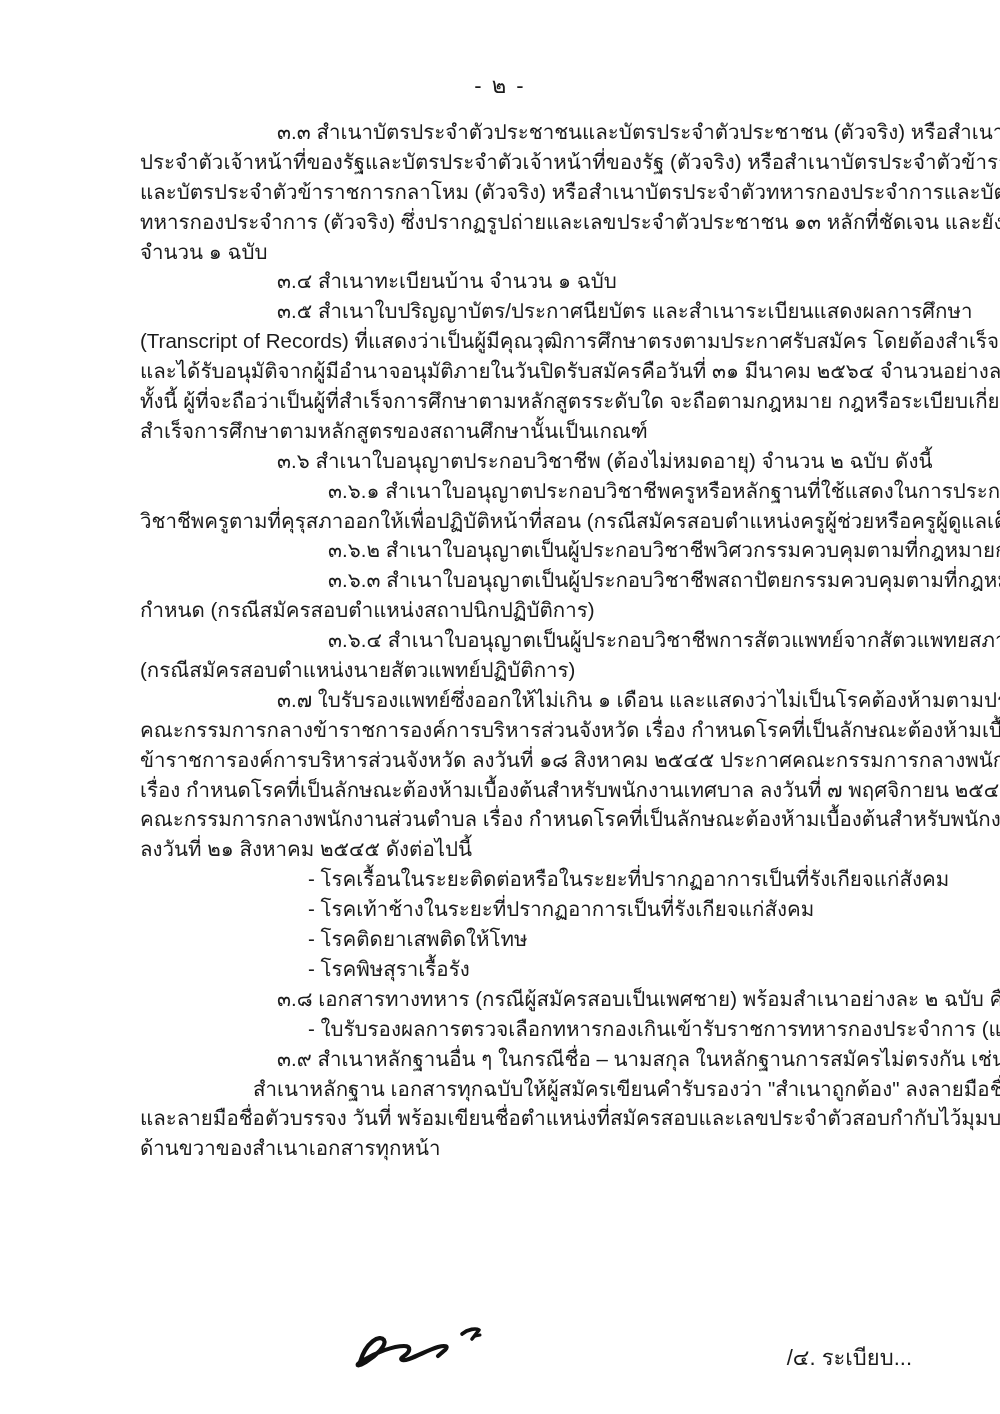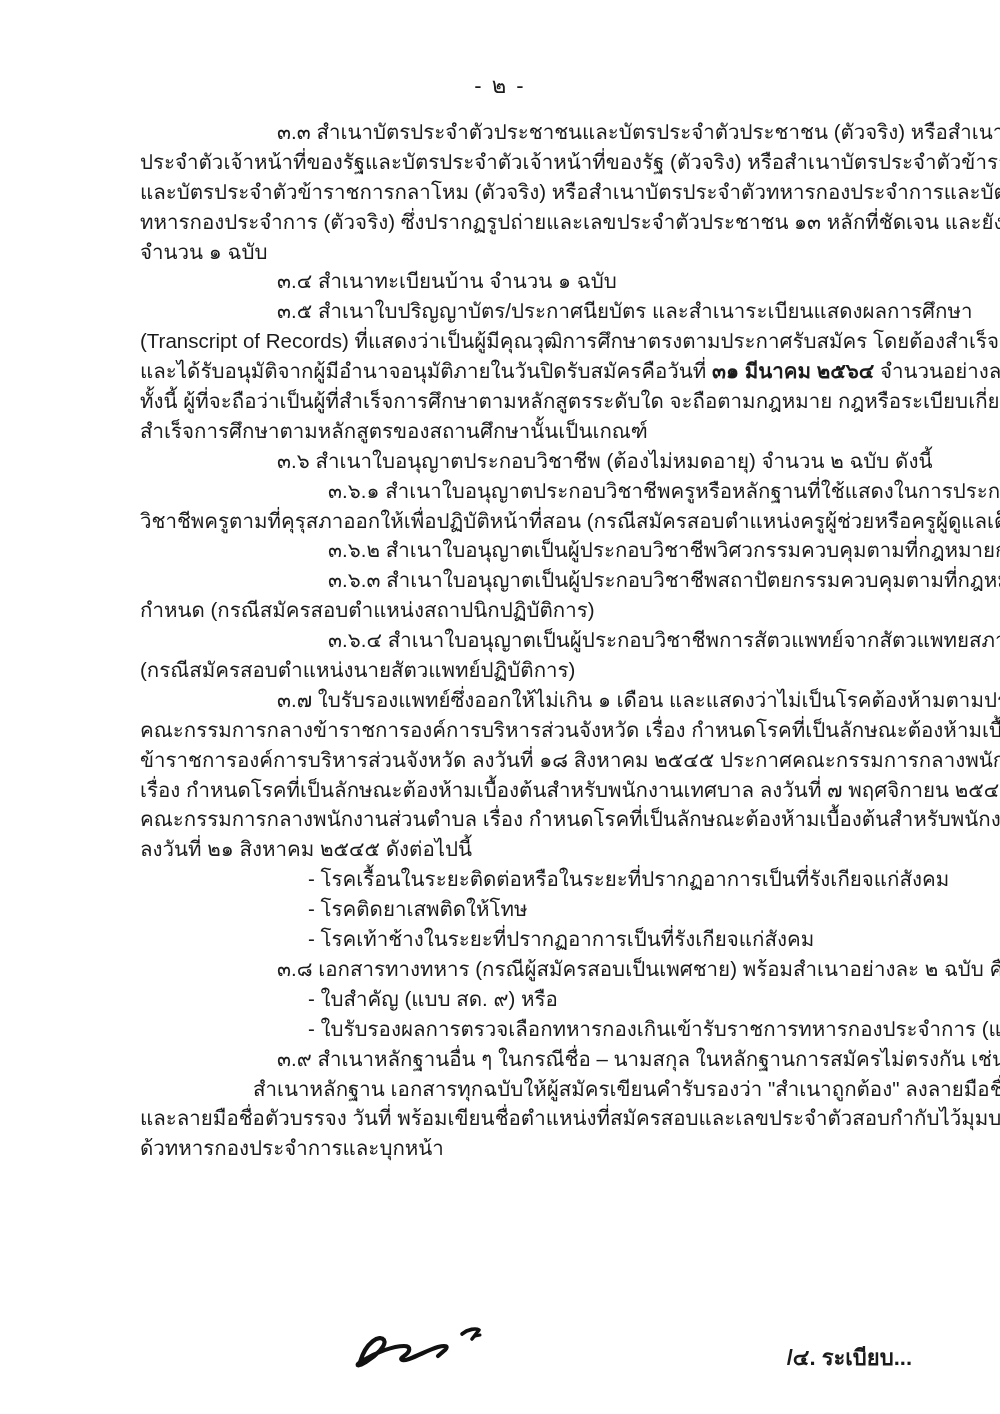--- a/index.html
+++ b/index.html
@@ -36,35 +36,34 @@
   }
   .line {
     white-space: nowrap;
     height: 29.9px;
   }
   .ind-none { margin-left: 0; }
   .ind-p1   { margin-left: 137px; }  
   .ind-sub  { margin-left: 188px; }  
   .ind-dash { margin-left: 168px; }  
   .ind-p2   { margin-left: 113px; }  
-  .bold { font-weight: bold; margin-top: 40px; }
+  .bold { font-weight: normal; margin-top: 40px; }
   .signature {
     position: absolute;
     top: 1320px;
     left: 346px;
     width: 145px;
     height: 56px;
   }
   .continuation {
     position: absolute;
     top: 1340px;
     right: 88px;
     font-size: 22px;
     text-align: center;
-    font-weight: bold;
   }
 </style>
 </head>
 <body>
 
 <div class="page">
 
   <div class="page-number">- ๒ -</div>
 
   <div class="doc-body" id="doc-body">
@@ -87,29 +86,29 @@
       <div class="line ind-none">กำหนด (กรณีสมัครสอบตำแหน่งสถาปนิกปฏิบัติการ)</div>
       <div class="line ind-sub">๓.๖.๔ สำเนาใบอนุญาตเป็นผู้ประกอบวิชาชีพการสัตวแพทย์จากสัตวแพทยสภา</div>
       <div class="line ind-none">(กรณีสมัครสอบตำแหน่งนายสัตวแพทย์ปฏิบัติการ)</div>
       <div class="line ind-p1">๓.๗ ใบรับรองแพทย์ซึ่งออกให้ไม่เกิน ๑ เดือน และแสดงว่าไม่เป็นโรคต้องห้ามตามประกาศ</div>
       <div class="line ind-none">คณะกรรมการกลางข้าราชการองค์การบริหารส่วนจังหวัด เรื่อง กำหนดโรคที่เป็นลักษณะต้องห้ามเบื้องต้นสำหรับ</div>
       <div class="line ind-none">ข้าราชการองค์การบริหารส่วนจังหวัด ลงวันที่ ๑๘ สิงหาคม ๒๕๔๕ ประกาศคณะกรรมการกลางพนักงานเทศบาล</div>
       <div class="line ind-none">เรื่อง กำหนดโรคที่เป็นลักษณะต้องห้ามเบื้องต้นสำหรับพนักงานเทศบาล ลงวันที่ ๗ พฤศจิกายน ๒๕๔๕ ประกาศ</div>
       <div class="line ind-none">คณะกรรมการกลางพนักงานส่วนตำบล เรื่อง กำหนดโรคที่เป็นลักษณะต้องห้ามเบื้องต้นสำหรับพนักงานส่วนตำบล</div>
       <div class="line ind-none">ลงวันที่ ๒๑ สิงหาคม ๒๕๔๕ ดังต่อไปนี้</div>
       <div class="line ind-dash">- โรคเรื้อนในระยะติดต่อหรือในระยะที่ปรากฏอาการเป็นที่รังเกียจแก่สังคม</div>
+      <div class="line ind-dash">- โรคเท้าช้างในระยะที่ปรากฏอาการเป็นที่รังเกียจแก่สังคม</div>
       <div class="line ind-dash">- โรคติดยาเสพติดให้โทษ</div>
-      <div class="line ind-dash">- โรคเท้าช้างในระยะที่ปรากฏอาการเป็นที่รังเกียจแก่สังคม</div>
+      <div class="line ind-dash">- โรคพิษสุราเรื้อรัง</div>
       <div class="line ind-p1">๓.๘ เอกสารทางทหาร (กรณีผู้สมัครสอบเป็นเพศชาย) พร้อมสำเนาอย่างละ ๒ ฉบับ คือ</div>
-      <div class="line ind-dash">- ใบสำคัญ (แบบ สด. ๙) หรือ</div>
       <div class="line ind-dash">- ใบรับรองผลการตรวจเลือกทหารกองเกินเข้ารับราชการทหารกองประจำการ (แบบ สด. ๔๓)</div>
       <div class="line ind-p1">๓.๙ สำเนาหลักฐานอื่น ๆ ในกรณีชื่อ – นามสกุล ในหลักฐานการสมัครไม่ตรงกัน เช่น</div>
       <div class="line ind-p2">สำเนาหลักฐาน เอกสารทุกฉบับให้ผู้สมัครเขียนคำรับรองว่า "สำเนาถูกต้อง" ลงลายมือชื่อ</div>
       <div class="line ind-none">และลายมือชื่อตัวบรรจง วันที่ พร้อมเขียนชื่อตำแหน่งที่สมัครสอบและเลขประจำตัวสอบกำกับไว้มุมบน</div>
-      <div class="line ind-none">ด้วทหารกองประจำการและบุกหน้า</div>
+      <div class="line ind-none">ด้านขวาของสำเนาเอกสารทุกหน้า</div>
     </div>
 
   <svg class="signature" viewBox="0 0 145 56" aria-hidden="true">
     <path d="M14 42 C 20 22, 34 14, 38 20 C 41 25, 30 36, 20 42 C 12 47, 8 46, 16 41 C 30 32, 48 26, 58 26 C 66 26, 64 32, 58 36 C 53 39, 55 42, 63 39 C 74 35, 82 30, 92 27 C 99 25, 103 26, 99 30 L 92 36" fill="none" stroke="#111" stroke-width="4.2" stroke-linecap="round" stroke-linejoin="round"></path>
     <path d="M116 14 C 122 9, 130 8, 133 10 L 126 19" fill="none" stroke="#111" stroke-width="3.6" stroke-linecap="round" stroke-linejoin="round"></path>
     <path d="M129 16 l 5 -1" fill="none" stroke="#111" stroke-width="3" stroke-linecap="round"></path>
   </svg>
 
   <div class="continuation">/๔. ระเบียบ...</div>
 

